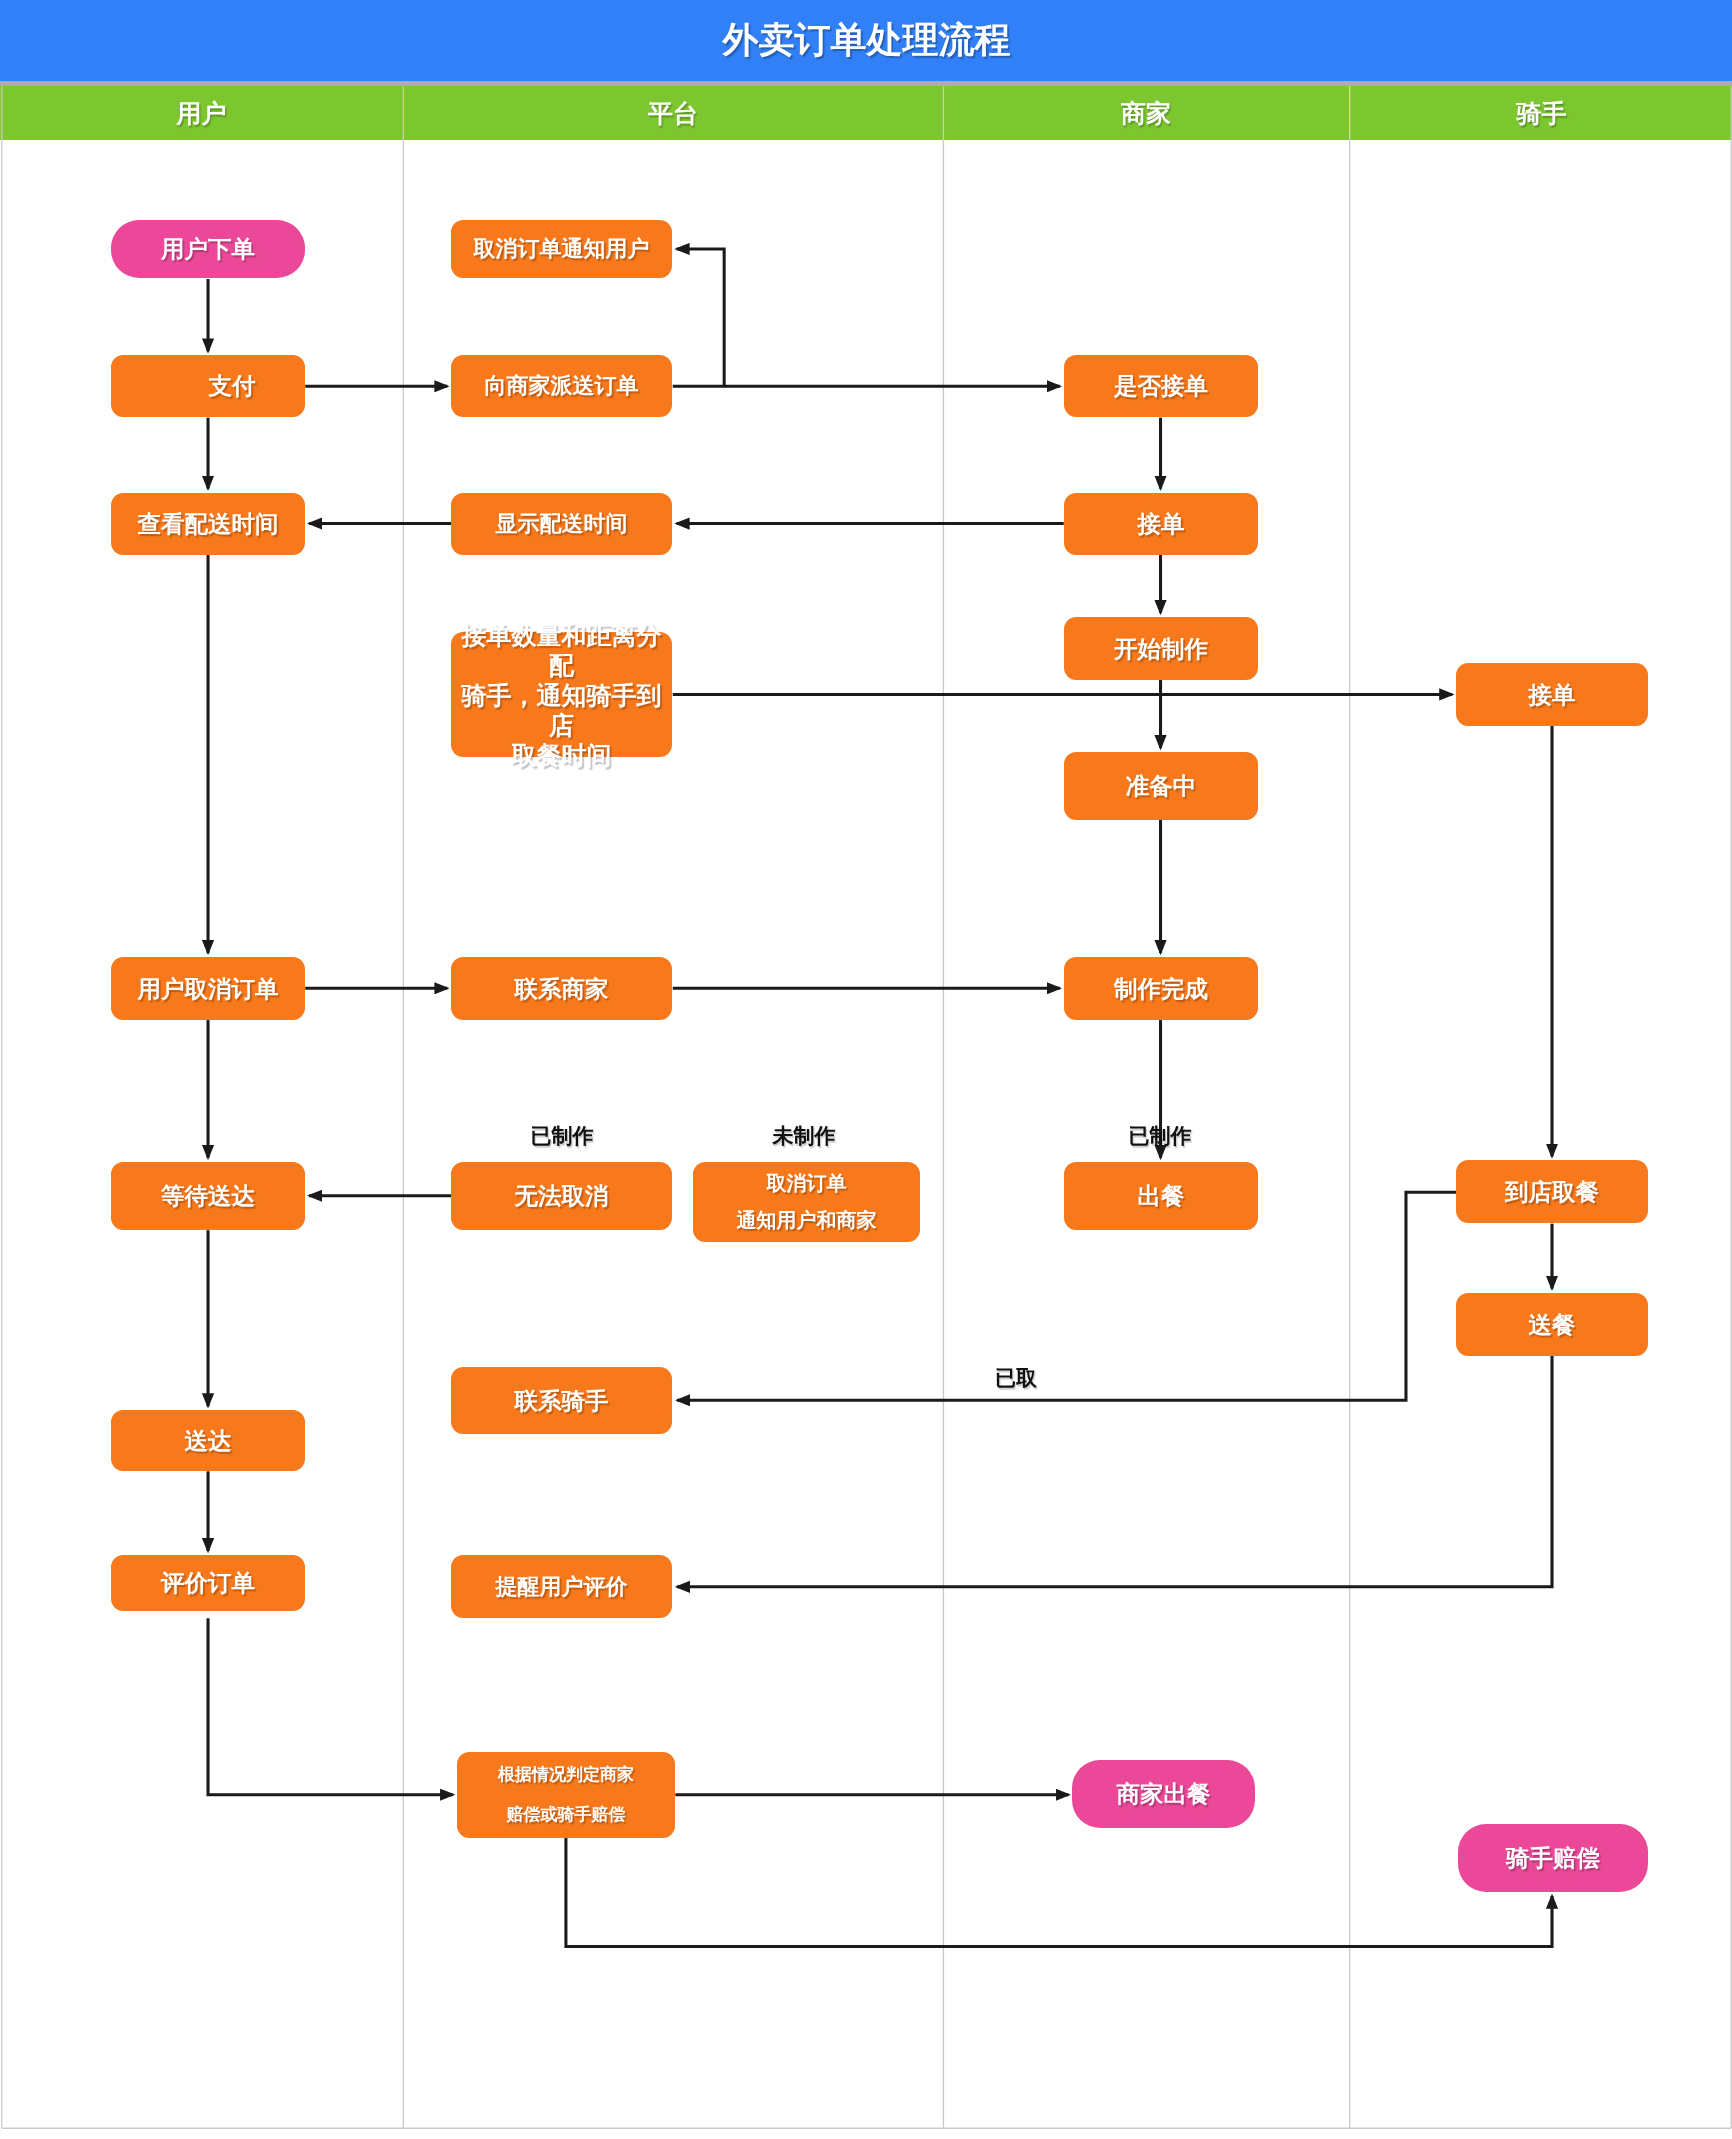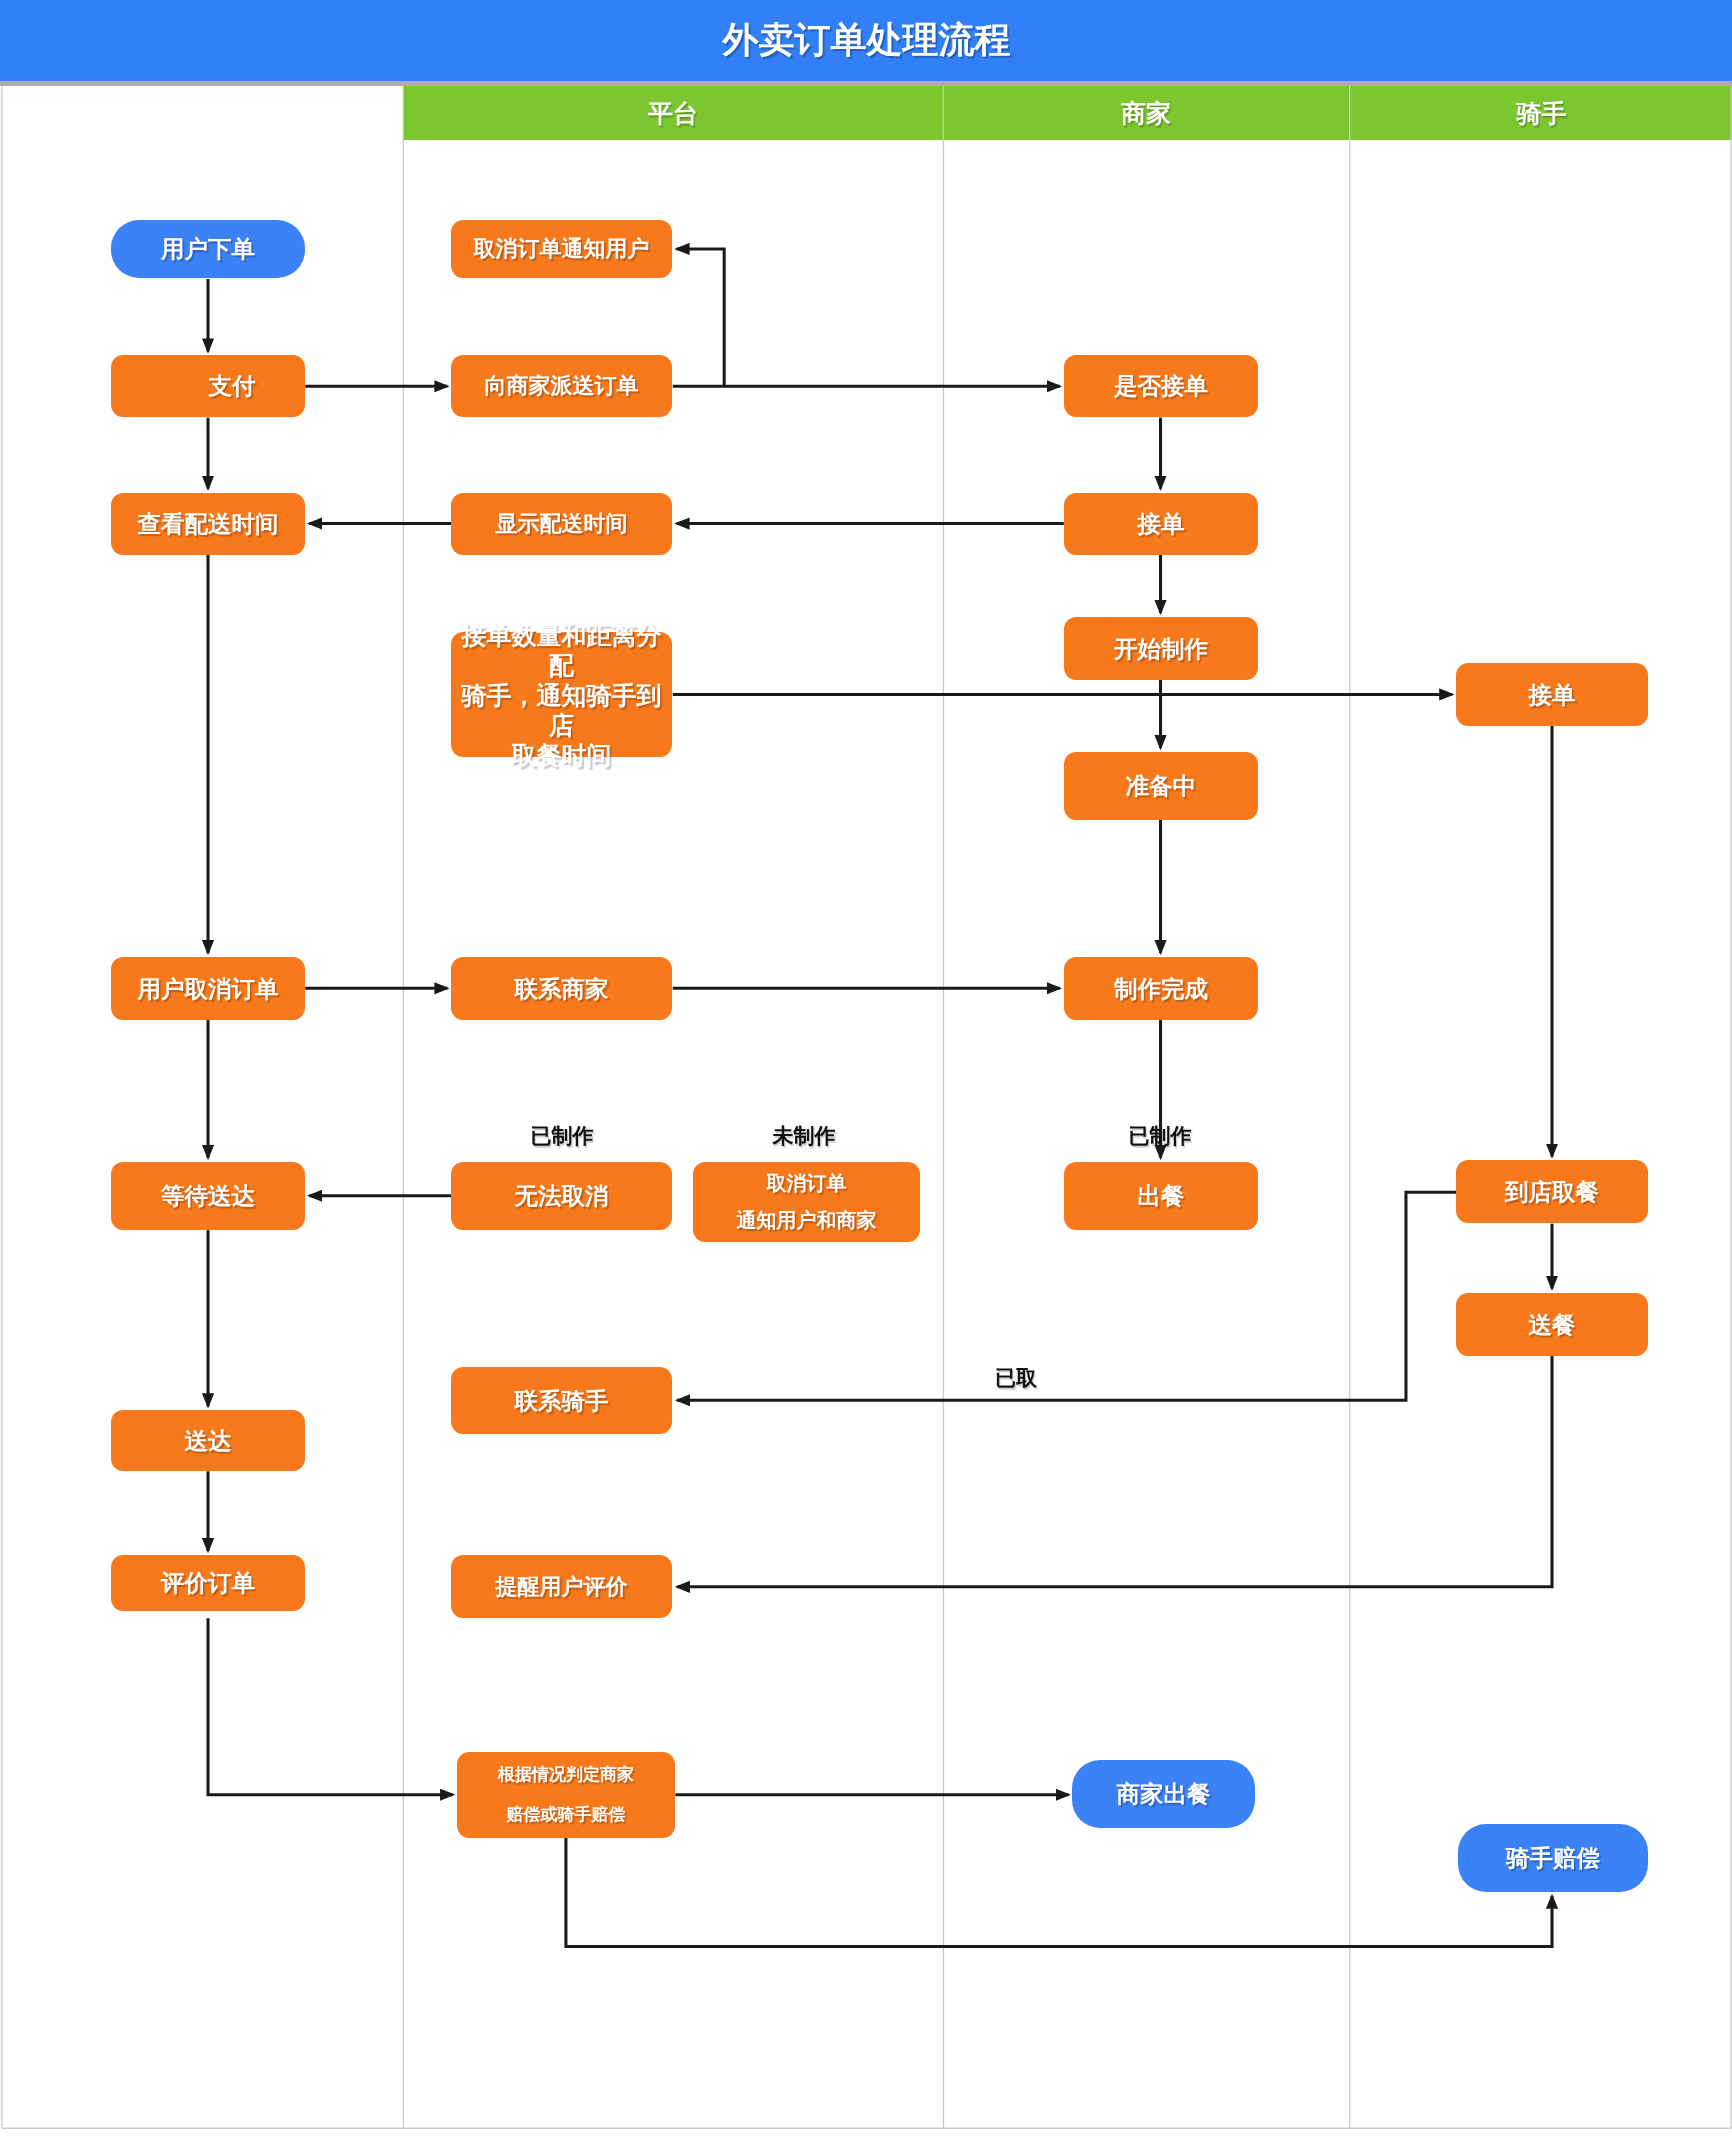--- a/index.html
+++ b/index.html
@@ -33,41 +33,44 @@
   }
   .node{
     position:absolute;
     display:flex;align-items:center;justify-content:center;
     color:#ffffff;font-weight:bold;font-size:23.5px;
     text-align:center;white-space:pre-line;
     text-shadow:1.7px 2.2px 1.3px rgba(0,0,0,0.25);
     box-sizing:border-box;
   }
   .process{background:#F8791B;border-radius:12.2px;}
-  .terminal{background:#3b82f6;border-radius:28px;}
+  .terminal{background:#ec4899;border-radius:28px;}
   .node.small-text{font-size:25px;line-height:30px;}
   .edge-label{
     position:absolute;transform:translate(-50%,-50%);
     color:#111111;font-weight:bold;font-size:21px;
     text-shadow:1.3px 1.7px 0.9px rgba(0,0,0,0.2);
     white-space:nowrap;
   }
   #wires{position:absolute;left:0;top:0;}
 </style>
 </head>
 <body>
 
 <div id="canvas">
 
   <div class="title-bar">
     <span>外卖订单处理流程</span>
   </div>
   <div class="gray-strip"></div>
 
   <div class="lane-header-row">
+    <div class="lane-header" style="left:0;width:403px;">
+        <span>用户</span>
+      </div>
     <div class="lane-header" style="left:403px;width:540px;">
         <span>平台</span>
       </div>
     <div class="lane-header" style="left:1350px;width:383px;">
         <span>骑手</span>
       </div>
     <div class="lane-header" style="left:943px;width:406px;">
         <span>商家</span>
       </div>
   </div>

